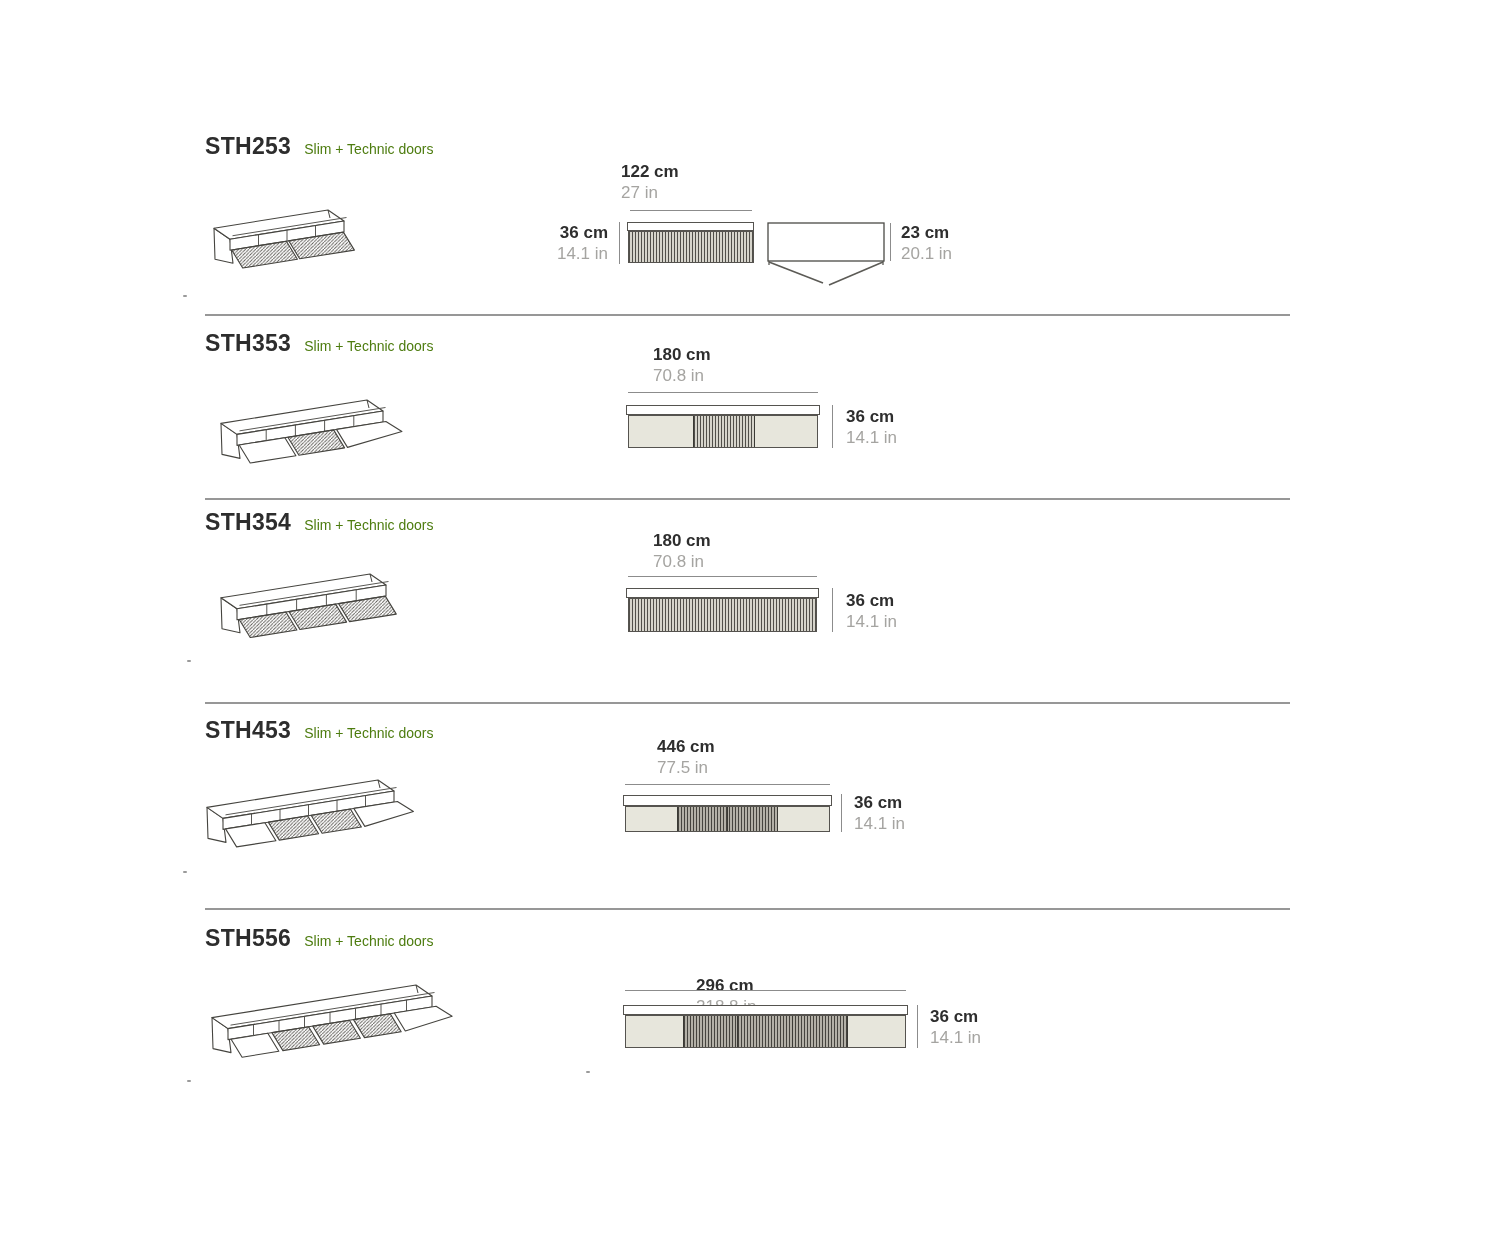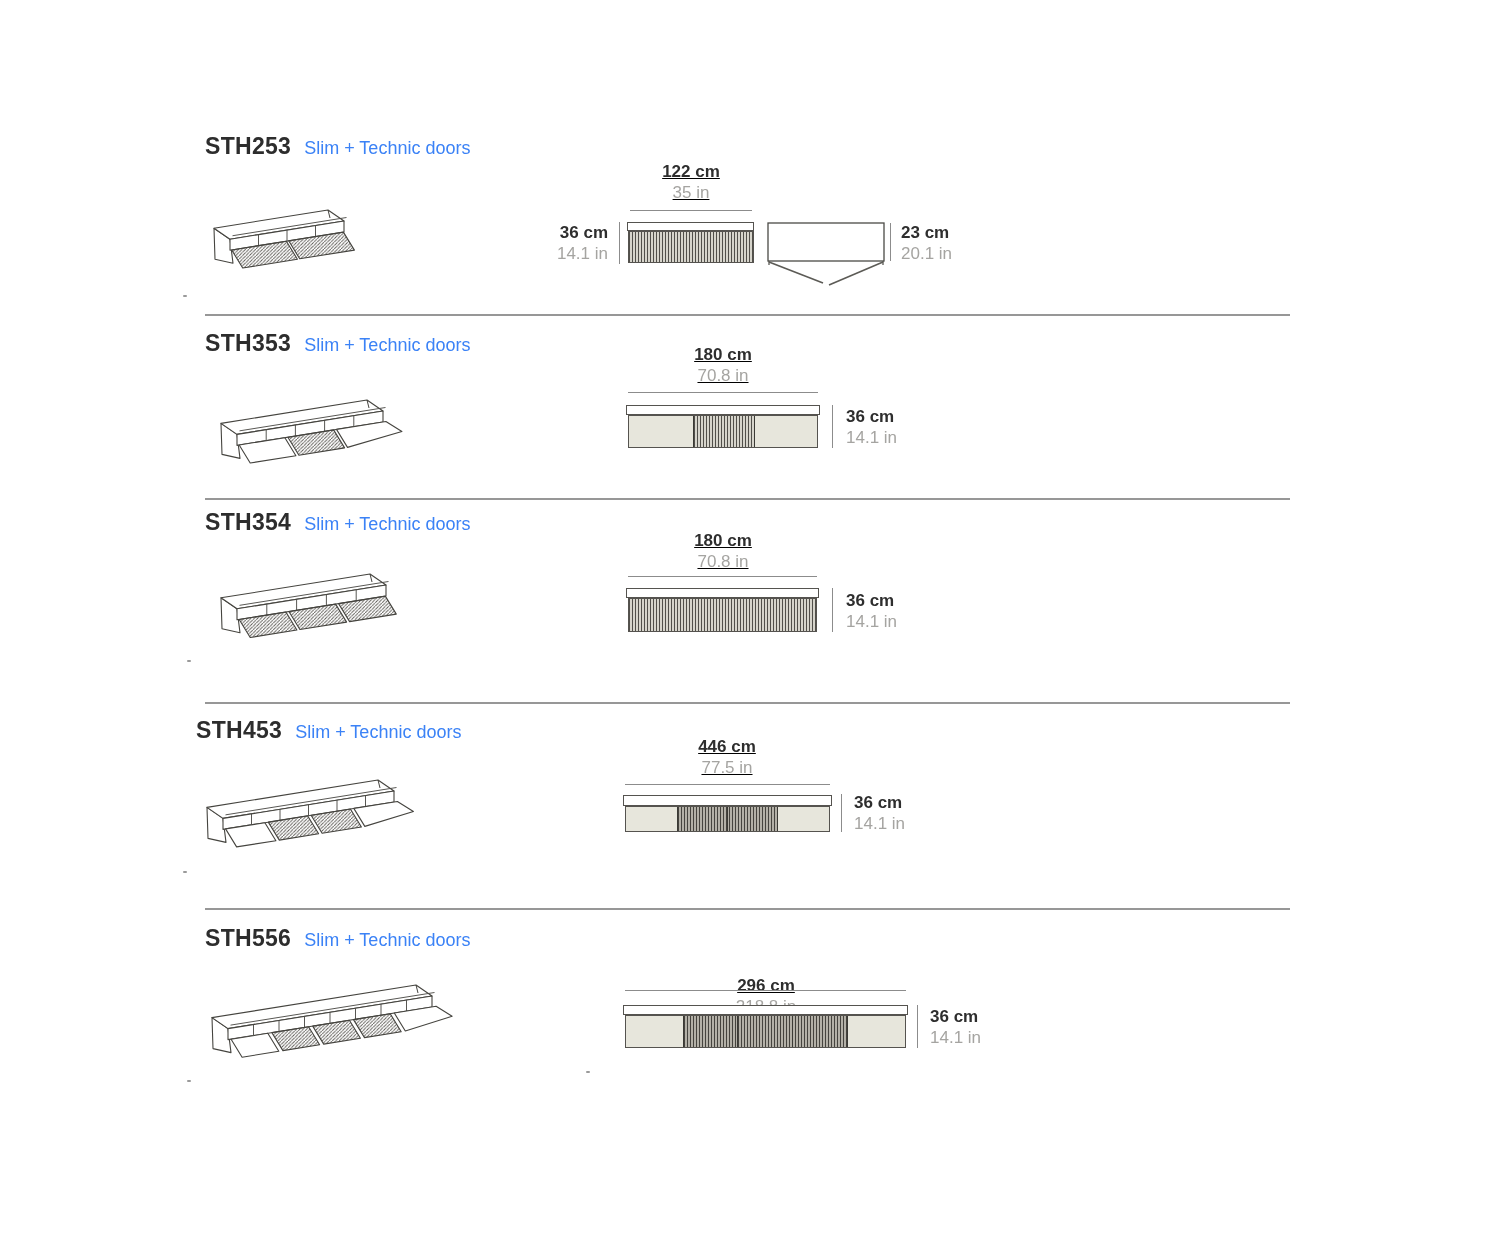--- a/index.html
+++ b/index.html
@@ -1,26 +1,26 @@
 <!DOCTYPE html>
 <html><head>
 <meta charset="utf-8">
 <style>
   html,body{margin:0;padding:0;background:#ffffff;}
   .canvas{position:relative;width:1500px;height:1250px;background:#fff;
           font-family:"Liberation Sans", sans-serif;overflow:hidden;border-radius:15px;}
   .abs{position:absolute;}
   .row-title{position:absolute;display:flex;align-items:baseline;gap:13px;white-space:nowrap;}
   .code{font-size:23px;font-weight:700;color:#2d2d2d;letter-spacing:.3px;}
-  .sub{font-size:18px;color:#3b82f6;}
+  .sub{font-size:14px;color:#4d7c0f;}
   .divider{position:absolute;height:2px;background:#979797;}
   .dline-h{position:absolute;height:1px;background:#8c8c8c;}
   .dline-v{position:absolute;width:1px;background:#8c8c8c;}
   .dim-labels{position:absolute;font-size:17px;line-height:21px;white-space:nowrap;}
-  .dim-labels.center{text-align:center;text-decoration:underline;}
+  .dim-labels.center{}
   .dim-labels.right{text-align:right;}
   .dim-cm{font-weight:700;color:#2e2e2e;}
   .dim-in{color:#a5a4a1;}
   .lid{position:absolute;background:#fff;border:1px solid #55534f;box-sizing:border-box;}
   .fbody{position:absolute;border:1px solid #55534f;box-sizing:border-box;display:flex;}
   .p-beige{background:#e7e6dc;height:100%;}
   .p-stripe{background:repeating-linear-gradient(90deg,#514f4a 0 1px,#d6d4cb 1px 3px);height:100%;display:flex;}
   .p-stripe-dark{background:repeating-linear-gradient(90deg,#45433e 0 1px,#b3b0a7 1px 3px);height:100%;display:flex;}
   .p-mid{border-left:1px solid #3b3a35;border-right:1px solid #3b3a35;box-sizing:border-box;}
   .seg{flex:1;height:100%;}
@@ -54,21 +54,21 @@
           <line x1="53.5" y1="36.68" x2="53.5" y2="47.68" stroke="#45443f" stroke-width="0.9"></line>
           <line x1="82" y1="32.120000000000005" x2="82" y2="43.120000000000005" stroke="#45443f" stroke-width="0.9"></line>
           <line x1="110.5" y1="27.560000000000002" x2="110.5" y2="38.56" stroke="#45443f" stroke-width="0.9"></line>
           <polygon points="26.7,52.0 81.4,43.2 92.4,61.2 37.7,70.0" fill="url(#h0)" stroke="#45443f" stroke-width="1.1" stroke-linejoin="round"></polygon>
           <polygon points="83.7,42.8 138.4,34.1 149.4,52.1 94.7,60.8" fill="url(#h0)" stroke="#45443f" stroke-width="1.1" stroke-linejoin="round"></polygon>
         </svg>
       </div>
 
     <div class="dim-labels center" style="left:621px;top:161px;width:140px;">
       <div class="dim-cm">122 cm</div>
-      <div class="dim-in">35 in</div>
+      <div class="dim-in">27 in</div>
     </div>
     <div class="dline-h" style="left:630px;top:210px;width:122px;"></div>
 
     <div class="lid" style="left:627px;top:222px;width:127px;height:9px;"></div>
     <div class="fbody" style="left:628px;top:231px;width:126px;height:32px;">
       <div class="p-stripe" style="flex:1;"></div>
     </div>
 
     <div class="dline-v" style="left:619px;top:222px;height:42px;"></div>
     <div class="dim-labels right" style="left:528px;top:222px;width:80px;">
@@ -182,21 +182,21 @@
     <div class="dline-v" style="left:832px;top:588px;height:44px;"></div>
     <div class="dim-labels" style="left:846px;top:590px;width:90px;">
       <div class="dim-cm">36 cm</div>
       <div class="dim-in">14.1 in</div>
     </div>
   </section>
 
   <div class="divider" style="left:205px;top:702px;width:1085px;"></div>
 
   <section>
-    <div class="row-title" style="left:196px;top:717px;">
+    <div class="row-title" style="left:205px;top:717px;">
       <span class="code">STH453</span>
       <span class="sub">Slim + Technic doors</span>
     </div>
     <div class="iso" style="left:198px;top:768px;width:225px;height:86px;">
         <svg width="225" height="86" viewBox="0 0 225 86">
           <defs>
             <pattern id="h3" width="3.4" height="3.4" patternUnits="userSpaceOnUse">
               <path d="M0,3.4 L3.4,0" stroke="#5a5852" stroke-width="0.9"></path>
             </pattern>
           </defs>

